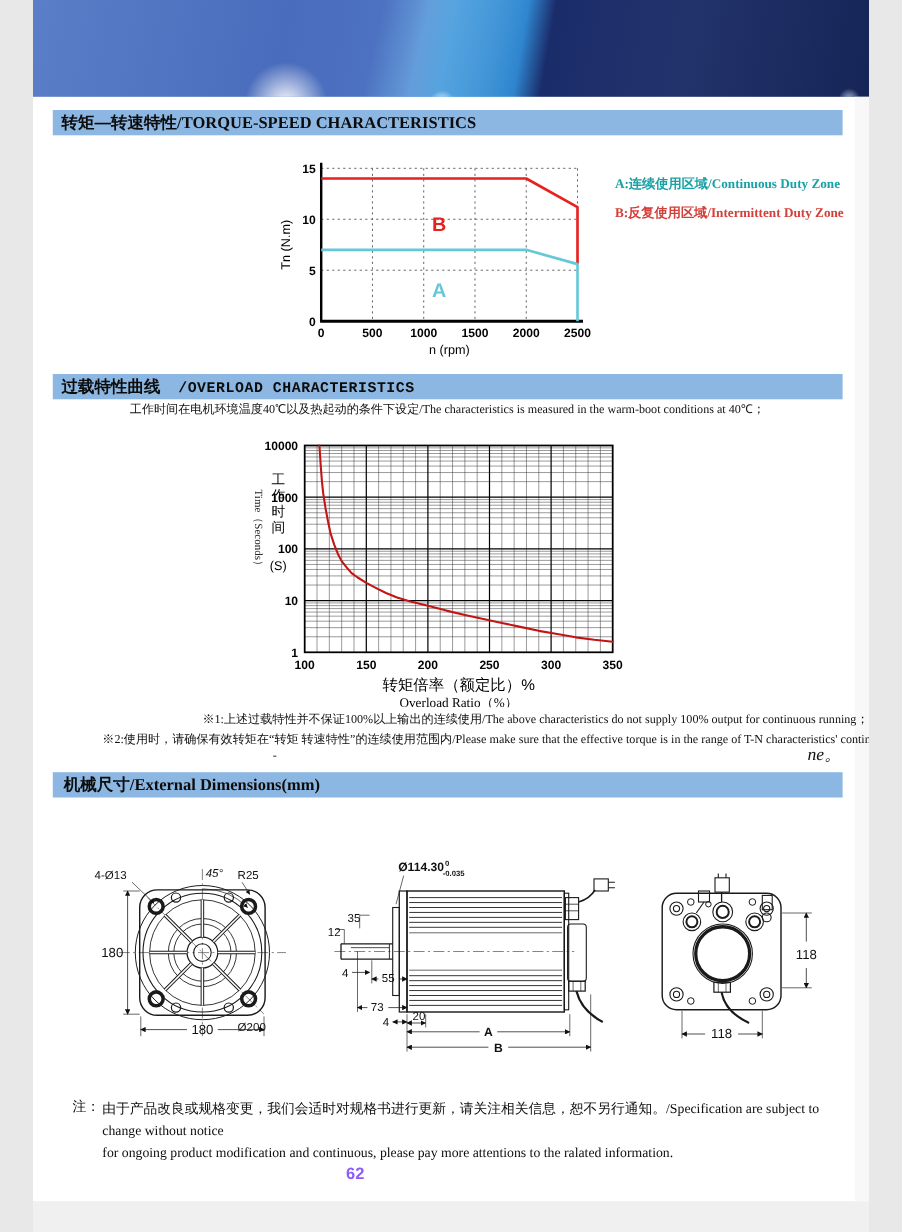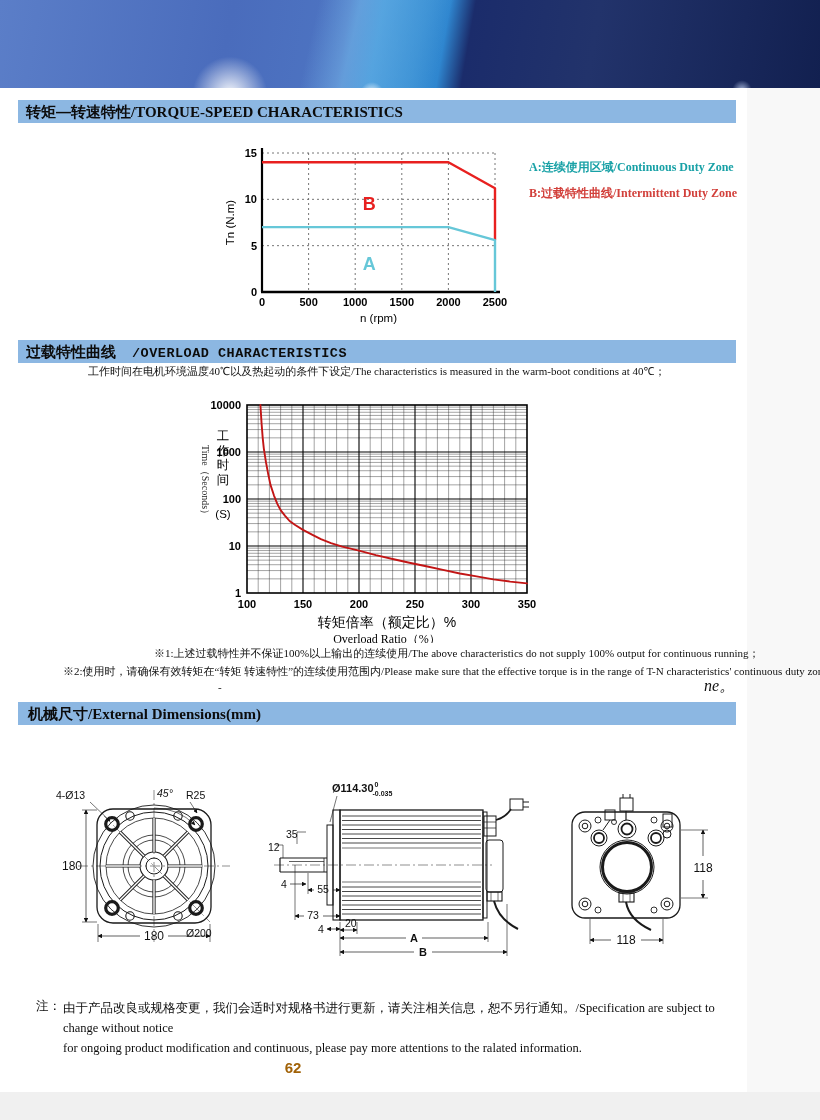--- a/index.html
+++ b/index.html
@@ -1,17 +1,17 @@
 <!DOCTYPE html>
 <html><head>
 <meta charset="utf-8">
 <style>
   * { margin:0; padding:0; box-sizing:border-box; }
   body { background:#e8e8e8; font-family:"Liberation Serif", serif; }
-  .page { position:relative; width:820px; height:1120px; background:#ffffff; overflow:hidden; margin:0 auto; }
+  .page { position:relative; width:760px; height:1120px; background:#ffffff; overflow:hidden; margin:0 auto; }
 
   
   .banner { position:absolute; left:0; top:0; width:820px; height:88px;
     background:
       radial-gradient(circle 52px at 230px 94px, rgba(255,255,255,.95), rgba(170,195,240,0) 72%),
       radial-gradient(circle 16px at 372px 94px, rgba(255,255,255,.9), rgba(170,195,240,0) 75%),
       radial-gradient(circle 13px at 742px 90px, rgba(210,225,255,.75), rgba(170,195,240,0) 75%),
       linear-gradient(103deg, rgba(255,255,255,0) 38%, rgba(120,185,235,.55) 43%, rgba(80,160,220,.45) 51%, rgba(255,255,255,0) 54%),
       linear-gradient(100deg, #5b7ec8 0%, #4a6cbc 28%, #4d74c2 42%, #3f96d8 46%, #2f86cf 54%, #1b2c6b 57%, #22336b 72%, #122050 100%);
   }
@@ -60,21 +60,21 @@
   .dimb  { font-family:"Liberation Sans", sans-serif; font-size:11px; font-weight:bold; fill:#111; }
   .dimi  { font-family:"Liberation Sans", sans-serif; font-size:10.5px; font-style:italic; fill:#111; }
   .tol   { font-size:7px; }
 
   .footer { position:absolute; left:36px; top:998px; width:712px; font-size:12.5px; color:#0d0d0d; }
   .footer .fl { position:absolute; left:0; top:0; }
   .footer .ft { margin-left:27px; }
   .footer .ft div { line-height:20px; }
 
   .pagenum { position:absolute; left:278px; top:1059px; width:30px; text-align:center;
-             font-family:"Liberation Sans", sans-serif; font-weight:bold; font-size:15px; color:#a16207; }
+             font-family:"Liberation Sans", sans-serif; font-weight:bold; font-size:15px; color:#8b5cf6; }
 </style>
 </head>
 <body>
 
 <div class="page">
 
   <div class="banner"></div>
   <div class="right-margin"></div>
   <div class="bottom-bar"></div>
 
@@ -106,21 +106,21 @@
       <polyline points="37,24.26666666666665 223.4,24.26666666666665 270,50.21333333333334 270,102.10666666666667" fill="none" stroke="#e8201f" stroke-width="2.4" stroke-linejoin="round"></polyline>
       <polyline points="37,89.13333333333333 223.4,89.13333333333333 270,102.10666666666667 270,154" fill="none" stroke="#66c7d8" stroke-width="2.4" stroke-linejoin="round"></polyline>
       <text x="144.18" y="72.45333333333333" text-anchor="middle" fill="#e8201f" class="zone">B</text>
       <text x="144.18" y="131.76" text-anchor="middle" fill="#66c7d8" class="zone">A</text>
       <text x="9" y="84.5" text-anchor="middle" class="axlabel" transform="rotate(-90 9 84.5)">Tn (N.m)</text>
       <text x="153.5" y="184" text-anchor="middle" class="axlabel">n (rpm)</text>
     </svg>
 
   <div class="legend">
     <div class="legend-line" style="color: rgb(24, 161, 166);">A:连续使用区域/Continuous Duty Zone</div>
-    <div class="legend-line" style="color: rgb(210, 64, 59);">B:过载特性曲线/Intermittent Duty Zone</div>
+    <div class="legend-line" style="color: rgb(210, 64, 59);">B:反复使用区域/Intermittent Duty Zone</div>
   </div>
 
   <div class="secbar" id="sec2">
     <span class="zh">过载特性曲线</span><span class="en-mono">/OVERLOAD CHARACTERISTICS</span>
   </div>
 
   <div class="subtitle">工作时间在电机环境温度40℃以及热起动的条件下设定/The characteristics is measured in the warm-boot conditions at 40℃；</div>
 
   <svg id="chart2" width="360" height="255" viewBox="0 0 360 255">
       <line x1="62" y1="190.85159020379288" x2="342" y2="190.85159020379288" stroke="#333" stroke-width="0.45"></line>

